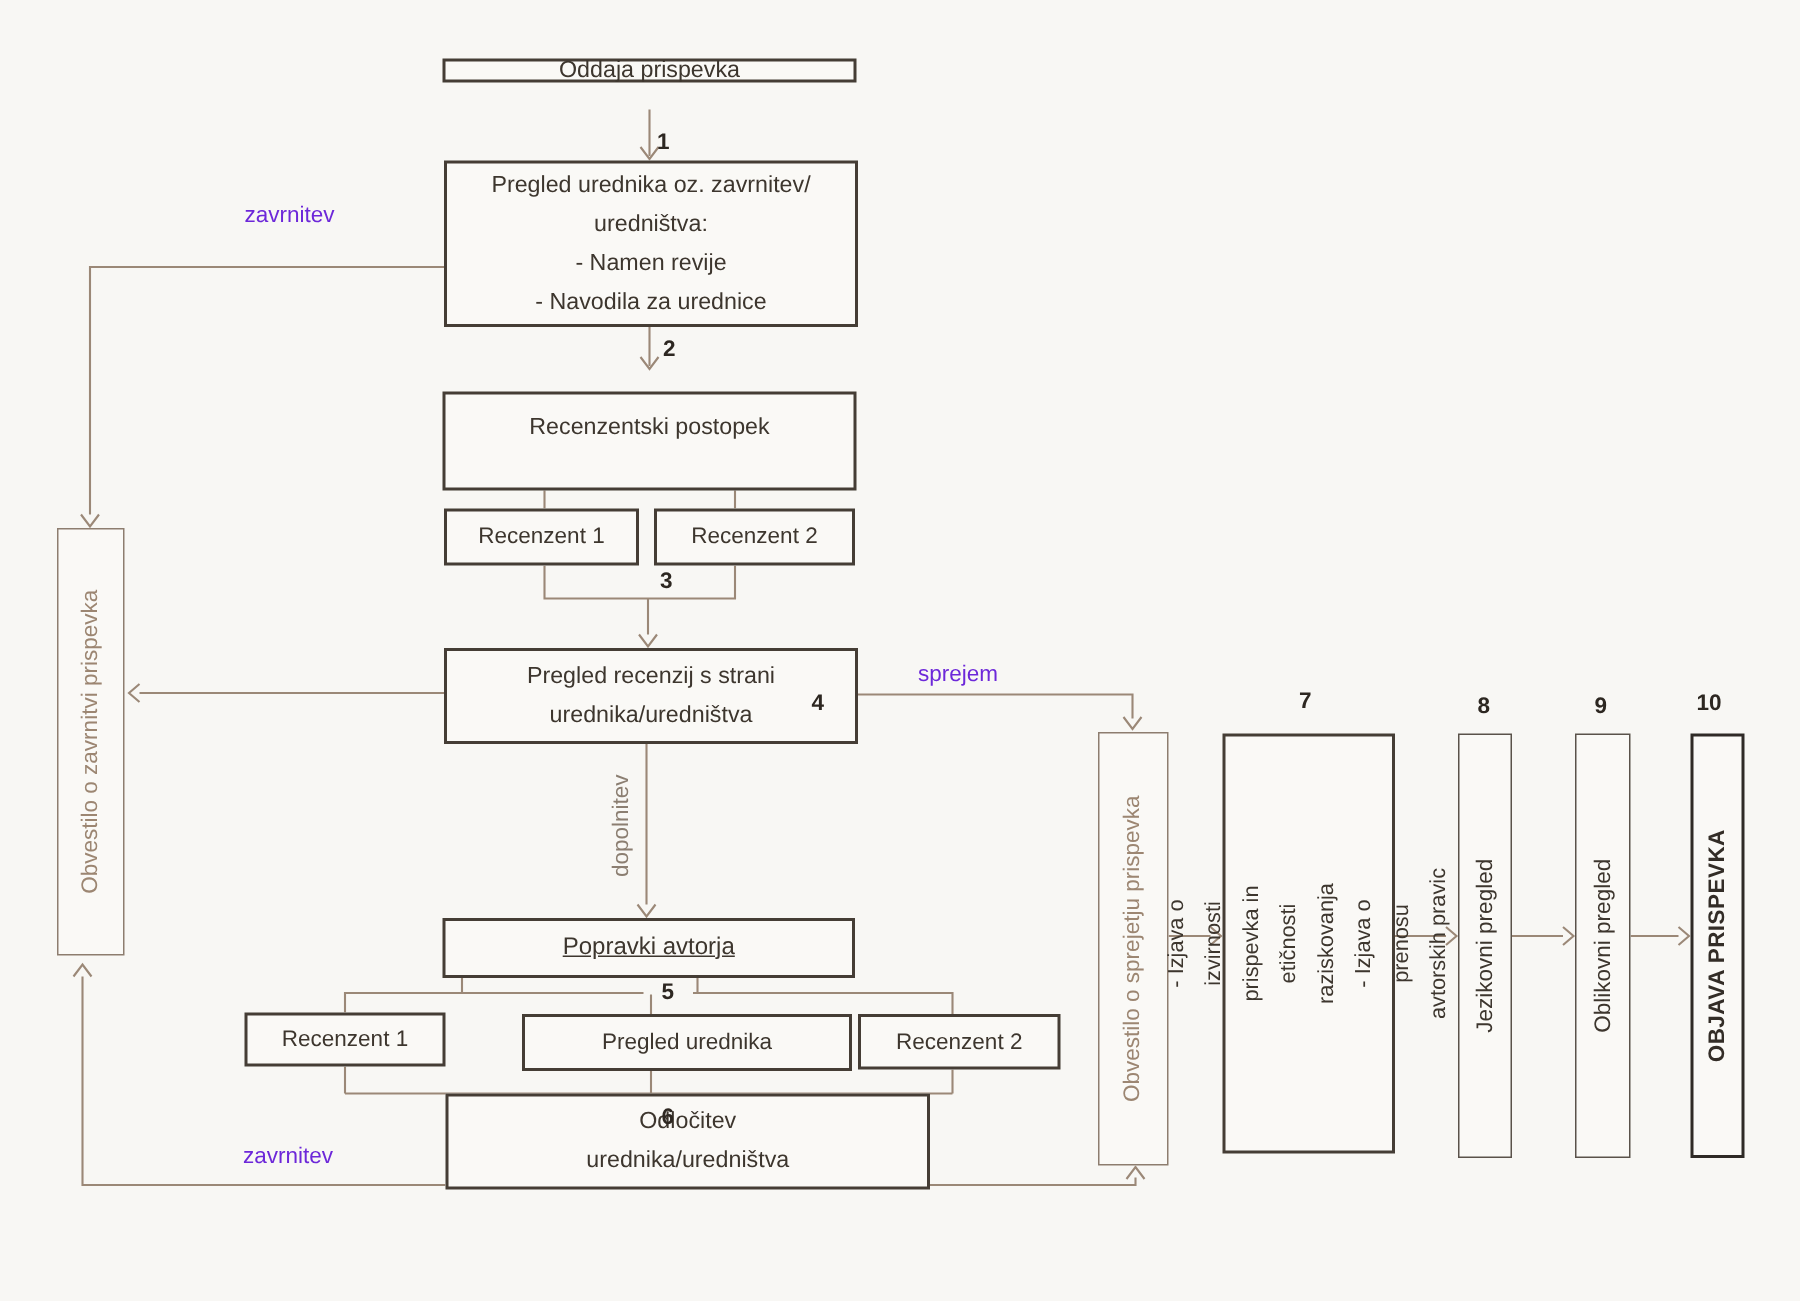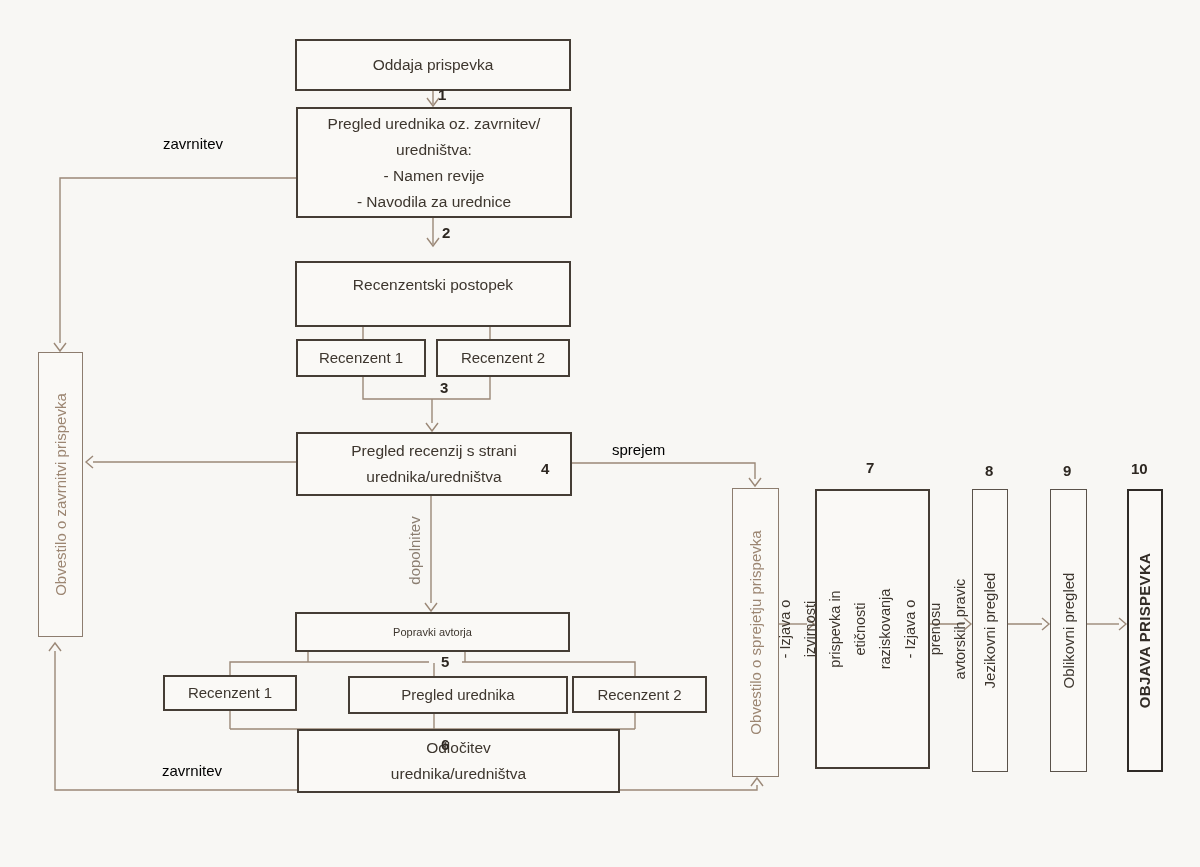--- a/index.html
+++ b/index.html
@@ -19,21 +19,21 @@
   .pipe{position:absolute; background:#faf9f6; display:flex; align-items:center; justify-content:center; box-sizing:border-box;}
   .pipe.dark{border:2px solid #453d35;}
   .pipe.mid{border:1.5px solid #5a524a;}
   .pipe.final{border:2.5px solid #2f2a26;}
   .pipe .vtext{transform:rotate(-90deg); white-space:nowrap; font-size:15px; color:#3d362e;}
   .pipe .vblock{transform:rotate(-90deg); width:272px; font-size:14.5px; color:#3d362e;
                 text-align:center; line-height:25px; white-space:normal;}
   .pipe .vtext.bold{font-weight:bold; font-size:15px; letter-spacing:.3px; color:#332d27;}
 
   .num{position:absolute; font-size:15px; font-weight:bold; color:#2d2721;}
-  .elabel{position:absolute; font-size:15px; color:#000000;}
+  .elabel{position:absolute; font-size:15px; color:#6d28d9;}
   .vlabel{position:absolute; display:flex; align-items:center; justify-content:center;}
   .vlabel .vtext{transform:rotate(-90deg); white-space:nowrap; font-size:15px; color:#8b7e71;}
 </style>
 </head>
 <body>
 
 <div class="stage">
 
   <svg class="wires" width="1200" height="867" viewBox="0 0 1200 867">
     <g stroke="#9b8877" stroke-width="1.4" fill="none">
@@ -85,21 +85,21 @@
         <path d="M807 618 L814 624 L807 630"></path>
       <path d="M930 624 H964"></path>
         <path d="M964 618 L971 624 L964 630"></path>
       <path d="M1008 624 H1042"></path>
         <path d="M1042 618 L1049 624 L1042 630"></path>
       <path d="M1087 624 H1119"></path>
         <path d="M1119 618 L1126 624 L1119 630"></path>
     </g>
   </svg>
 
-  <div class="box" style="left:295px; top:39px; width:276px; height:52px;justify-content:center;">
+  <div class="box" style="left:295px; top:39px; width:276px; height:16px;justify-content:center;">
     <div>Oddaja prispevka</div>
   </div>
 
   <div class="box" style="left:296px; top:107px; width:276px; height:111px; line-height:26px;">
     <div>Pregled urednika oz. zavrnitev/</div>
     <div>uredništva:</div>
     <div>- Namen revije</div>
     <div>- Navodila za urednice</div>
   </div>
 
@@ -113,21 +113,21 @@
 
   <div class="box" style="left:436px; top:339px; width:134px; height:38px; font-size:15px;">
     <div>Recenzent 2</div>
   </div>
 
   <div class="box" style="left:296px; top:432px; width:276px; height:64px;">
     <div>Pregled recenzij s strani</div>
     <div>urednika/uredništva</div>
   </div>
 
-  <div class="box" style="left:295px; top:612px; width:275px; height:40px; font-size:11px;">
+  <div class="box" style="left:295px; top:612px; width:275px; height:40px; font-size:16px;text-decoration:underline;">
     <div>Popravki avtorja</div>
   </div>
 
   <div class="box" style="left:163px; top:675px; width:134px; height:36px; font-size:15px;">
     <div>Recenzent 1</div>
   </div>
 
   <div class="box" style="left:348px; top:676px; width:220px; height:38px; font-size:15px;">
     <div>Pregled urednika</div>
   </div>

